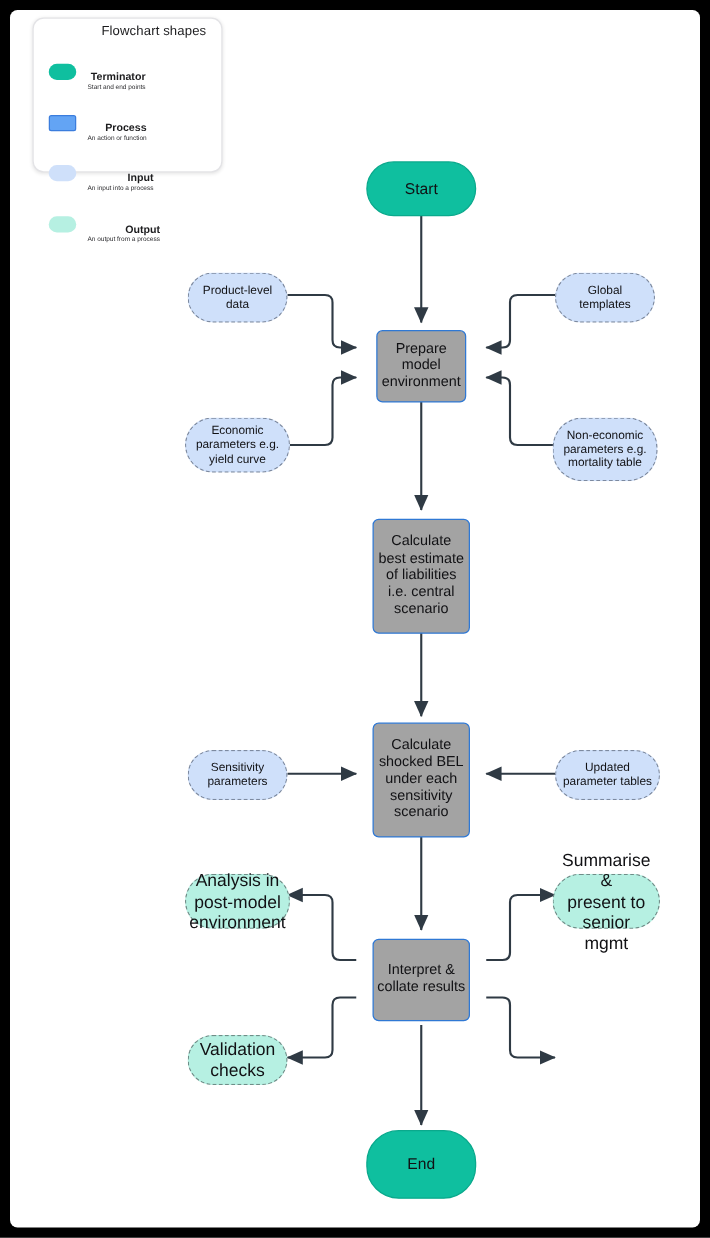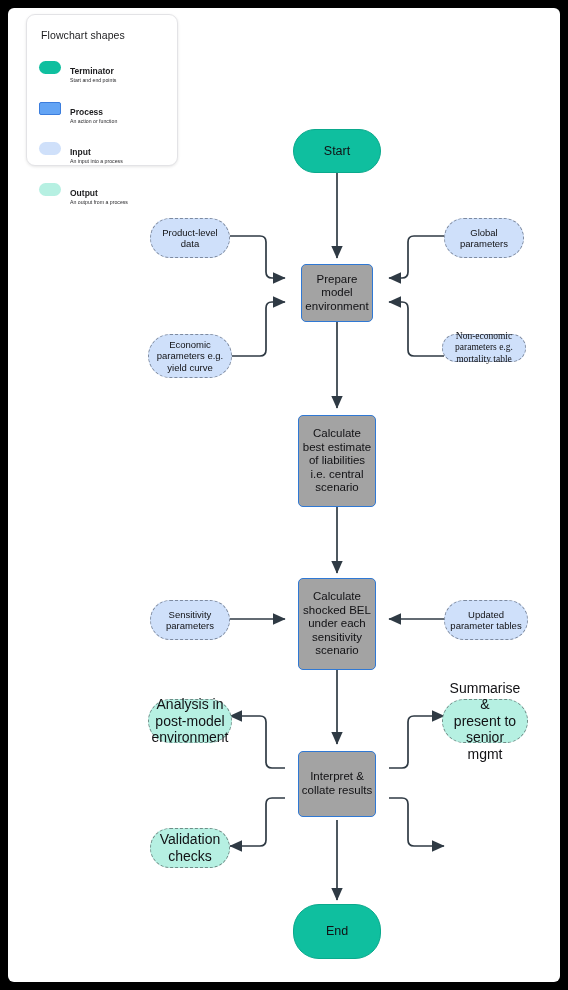--- a/index.html
+++ b/index.html
@@ -28,27 +28,28 @@
     width: 552px; height: 974px;
     pointer-events: none;
   }
 
   
   .legend {
     position: absolute;
     left: 18px;
     top: 6px;
     width: 152px;
-    height: 152px;
+    height: 124px;
     background: #ffffff;
     border: 1px solid #e3e3e6;
     border-radius: 9px;
     box-shadow: 0 1px 3px rgba(0,0,0,0.10);
     box-sizing: border-box;
-    padding: 14px 12px 0 12px;
+    padding: 4px 12px 0 12px;
+    text-align: right;
   }
   .legend-title {
     font-size: 10.5px;
     color: #1c1c1e;
     margin: 0 0 10px 2px;
     letter-spacing: 0.1px;
   }
   .legend-row {
     display: flex;
     align-items: center;
@@ -195,30 +196,30 @@
         <span class="legend-desc">An output from a process</span>
       </span>
     </div>
   </div>
 
   <div class="node terminator" style="left:285px; top:121px; width:88px; height:44px;">Start</div>
 
   <div class="node input-shape" style="left:142px; top:210px; width:80px; height:40px;">Product-level
 data</div>
   <div class="node input-shape" style="left:436px; top:210px; width:80px; height:40px;">Global
-parameters</div>
+templates</div>
 
   <div class="node process" style="left:293px; top:256px; width:72px; height:58px;">Prepare
 model
 environment</div>
 
   <div class="node input-shape" style="left:140px; top:326px; width:84px; height:44px;">Economic
 parameters e.g.
 yield curve</div>
-  <div class="node input-shape" style="left:434px; top:326px; width:84px; height:28px;font-family:Liberation Serif, serif;">Non-economic
+  <div class="node input-shape" style="left:434px; top:326px; width:84px; height:51px;">Non-economic
 parameters e.g.
 mortality table</div>
 
   <div class="node process" style="left:290px; top:407px; width:78px; height:92px;">Calculate
 best estimate
 of liabilities
 i.e. central
 scenario</div>
 
   <div class="node input-shape" style="left:142px; top:592px; width:80px; height:40px;">Sensitivity

